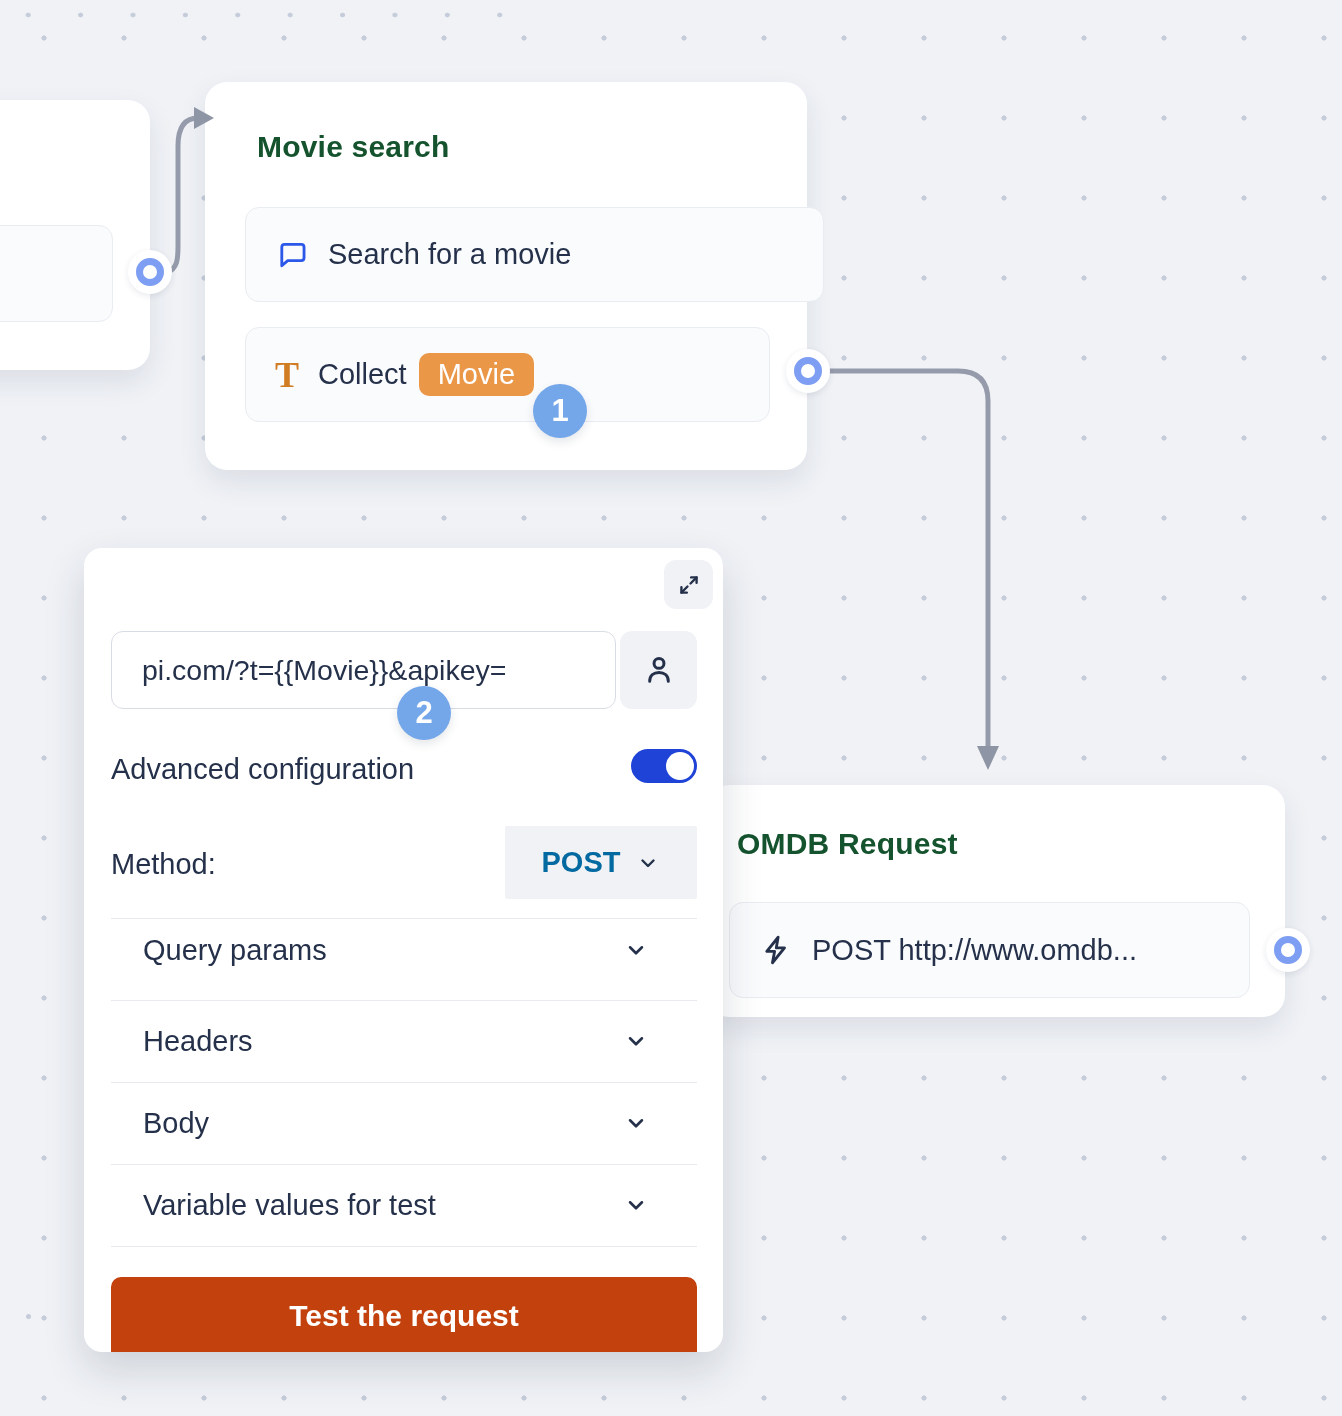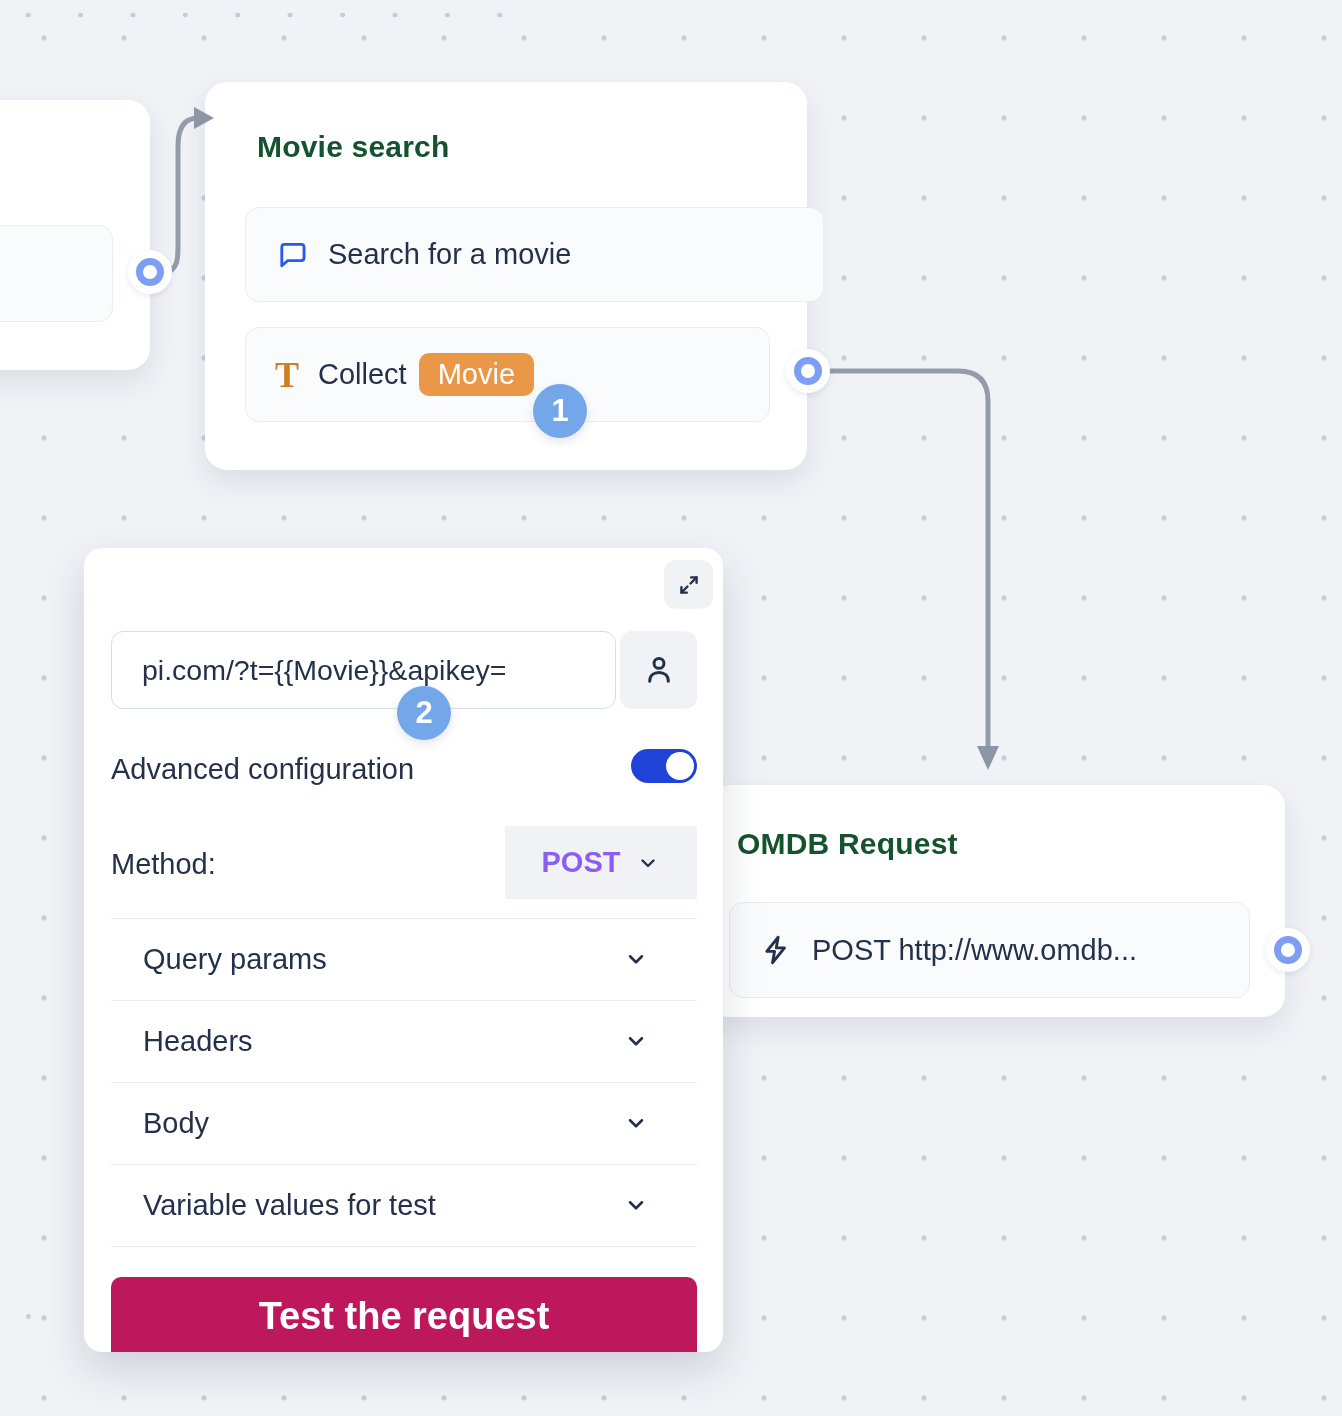--- a/index.html
+++ b/index.html
@@ -80,32 +80,32 @@
   .panel-label { position:absolute; font-size:29px; color:#25314a; }
   .toggle {
     position:absolute; left:547px; top:201px; width:66px; height:34px;
     background:#1e43d6; border-radius:17px;
   }
   .toggle .knob { position:absolute; right:3px; top:3px; width:28px; height:28px; background:#fff; border-radius:50%; }
   .select {
     position:absolute; left:421px; top:278px; width:192px; height:73px;
     background:#f0f2f5; border-radius:2px;
     display:flex; align-items:center; justify-content:center; gap:16px;
-    font-size:29px; font-weight:700; color:#8b5cf6; cursor:pointer;
+    font-size:29px; font-weight:700; color:#0369a1; cursor:pointer;
   }
   .divider { position:absolute; left:27px; width:586px; height:0; border-top:1.5px solid #e8eaee; }
   .section-row {
     position:absolute; left:27px; width:586px; height:60px;
     display:flex; align-items:center; justify-content:space-between;
     padding:0 48px 0 32px; font-size:29px; color:#25314a; cursor:pointer;
   }
   .test-btn {
     position:absolute; left:27px; top:729px; width:586px; height:78px;
-    background:#be185d; color:#fff; border:none; border-radius:10px 10px 0 0;
-    font-family:"Liberation Sans", sans-serif; font-size:38px; font-weight:700; cursor:pointer;
+    background:#c2410c; color:#fff; border:none; border-radius:10px 10px 0 0;
+    font-family:"Liberation Sans", sans-serif; font-size:30px; font-weight:700; cursor:pointer;
   }
 
   svg.layer { position:absolute; inset:0; pointer-events:none; }
   .chev { flex:none; }
 </style>
 </head>
 <body>
 
 <div class="grid"></div>
 <div class="grid-dense"></div>
@@ -196,21 +196,21 @@
   <div class="select">
     <span>POST</span>
     <span class="chev" style="display:flex;">
       <svg width="24" height="24" viewBox="0 0 24 24" fill="none" stroke="#25314a" stroke-width="2.4" stroke-linecap="round" stroke-linejoin="round">
           <path d="M6.5 9.5 L12 15 L17.5 9.5"></path>
         </svg>
     </span>
   </div>
 
   <div class="divider" style="top:370px;"></div>
-  <div class="section-row" style="top:381px;">
+  <div class="section-row" style="top:372px;">
     <span>Query params</span>
     <span class="chev" style="display:flex;">
       <svg width="26" height="26" viewBox="0 0 24 24" fill="none" stroke="#25314a" stroke-width="2.4" stroke-linecap="round" stroke-linejoin="round">
           <path d="M6.5 9.5 L12 15 L17.5 9.5"></path>
         </svg>
     </span>
   </div>
 
   <div class="divider" style="top:452px;"></div>
   <div class="section-row" style="top:463px;">

